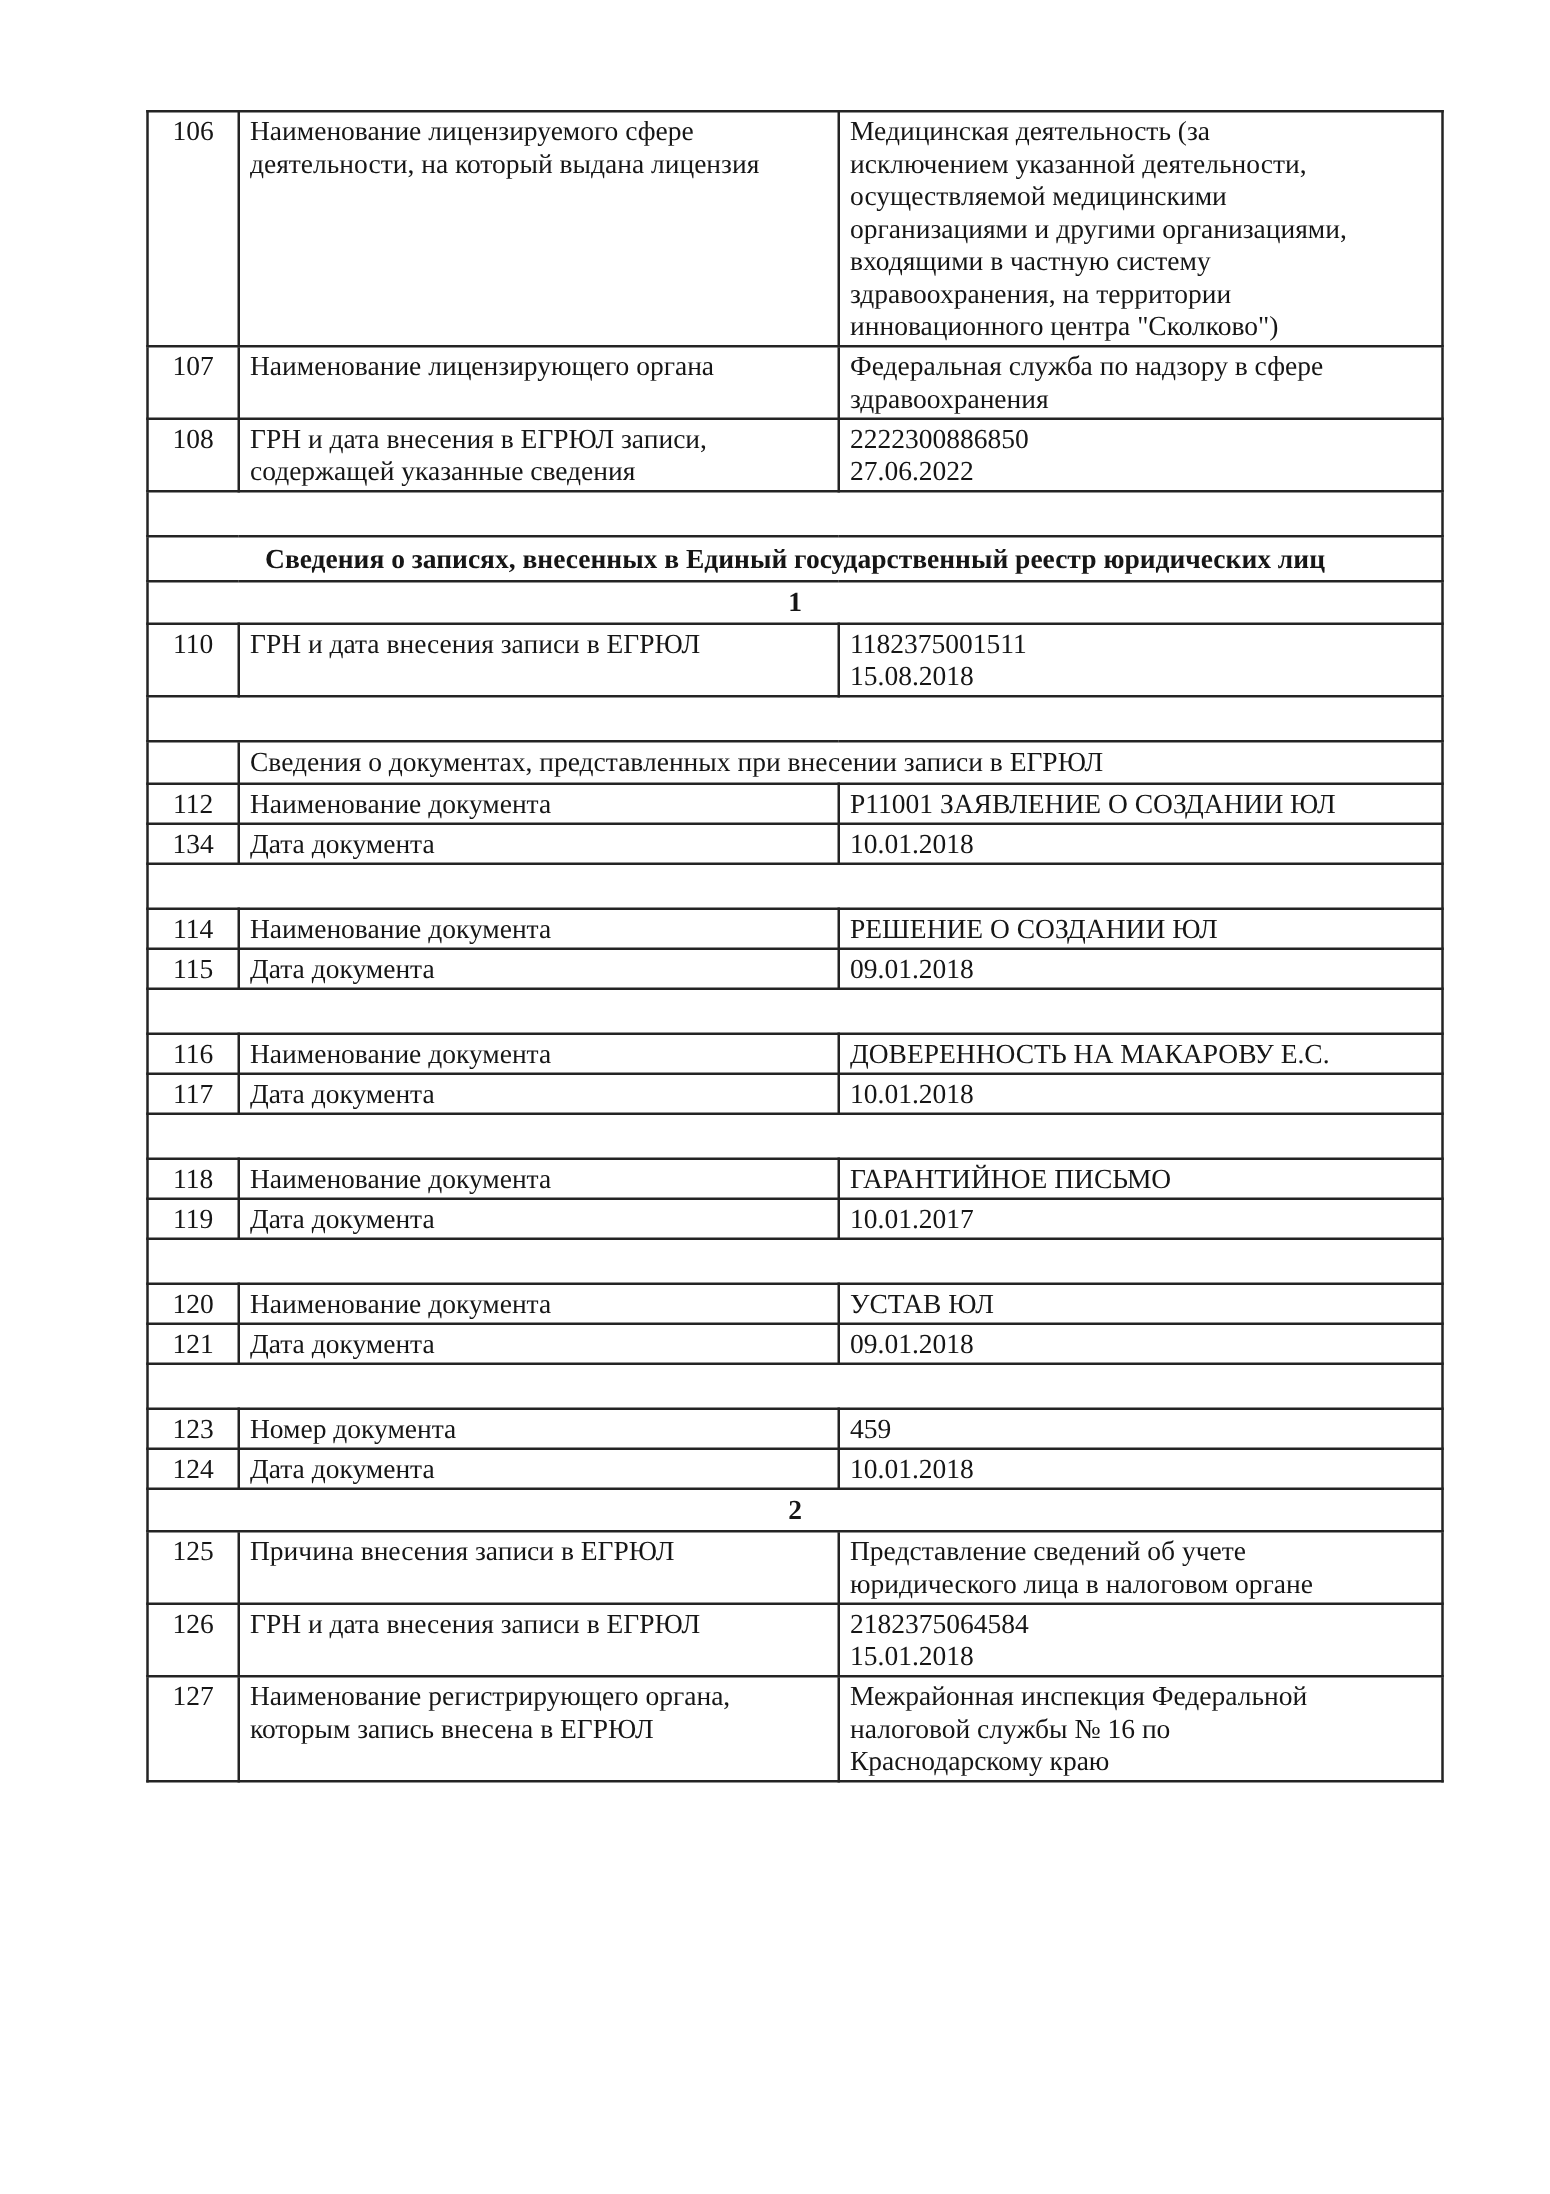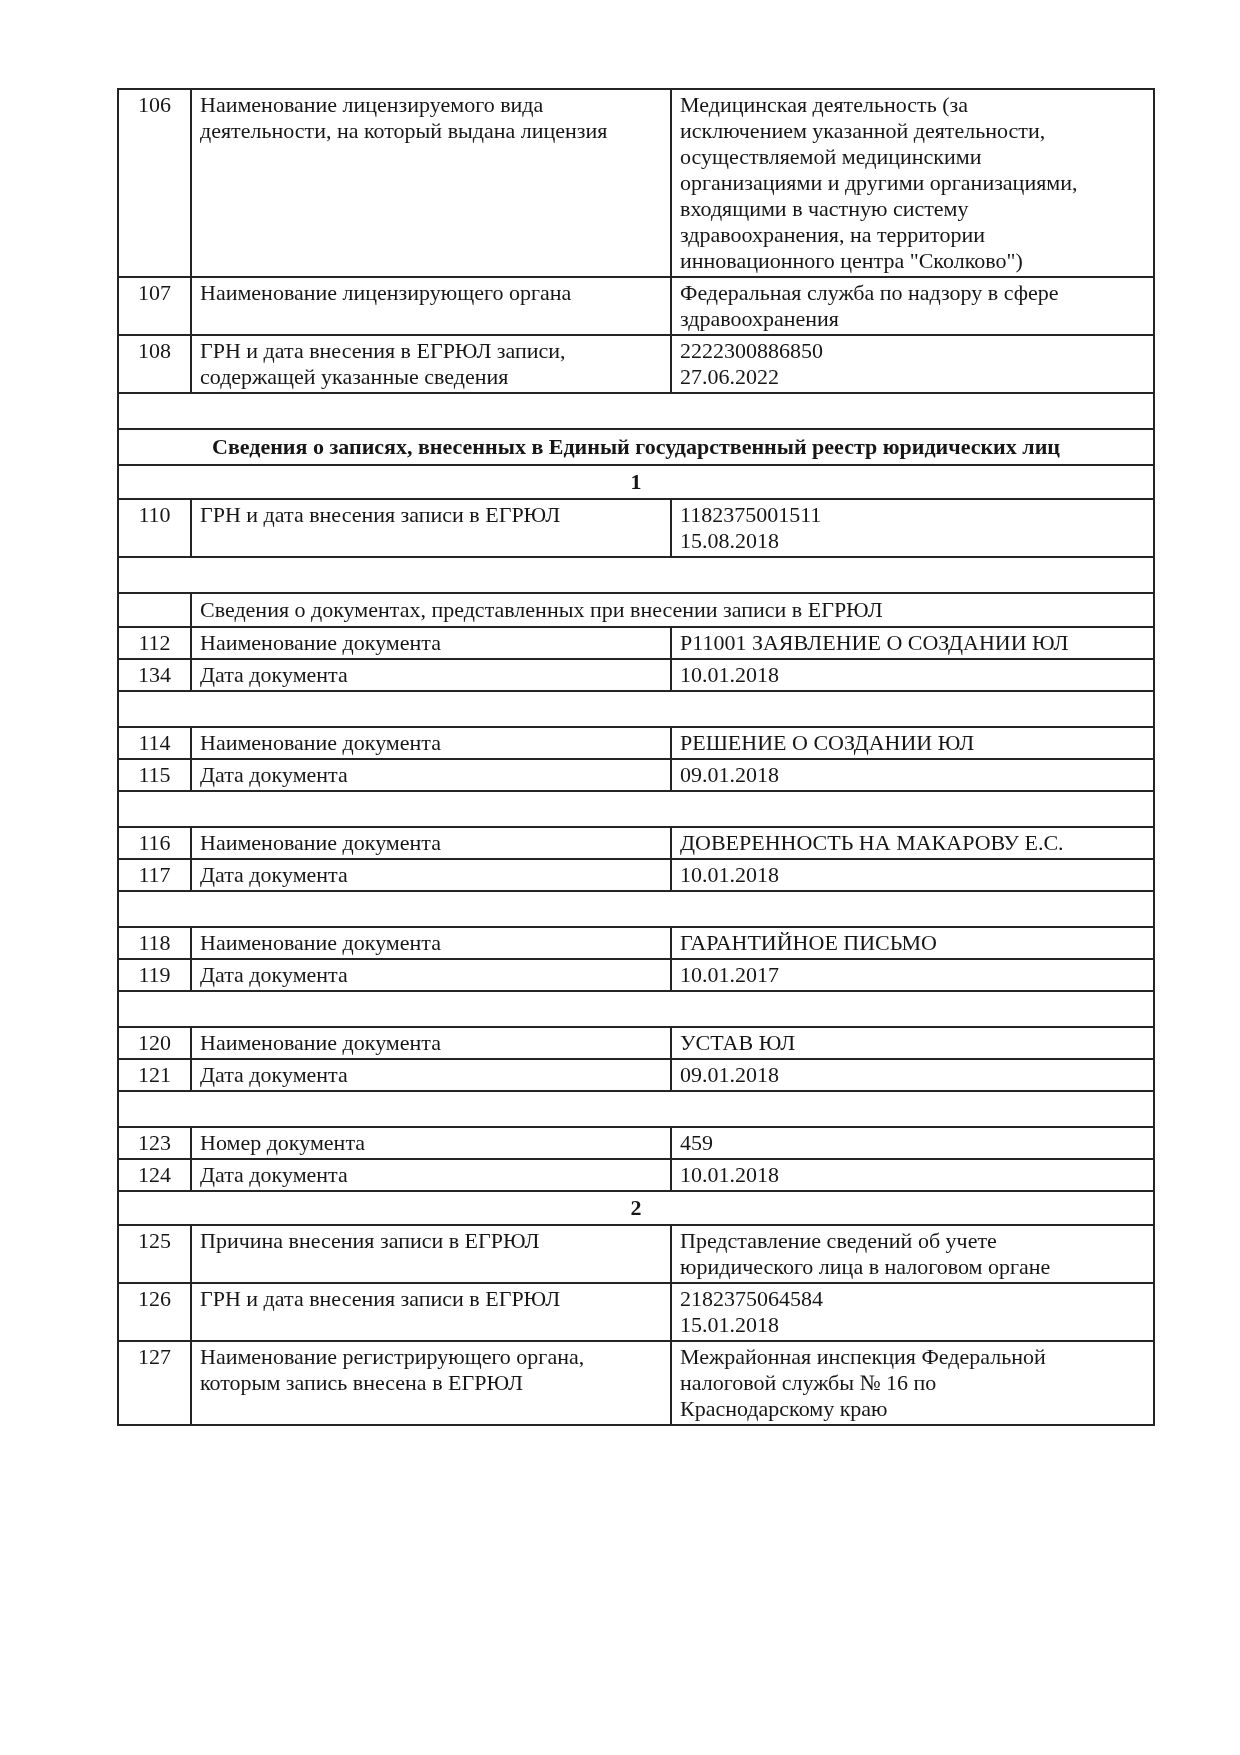--- a/index.html
+++ b/index.html
@@ -78,21 +78,21 @@
 
   <table class="egrul">
     <colgroup>
       <col style="width:73px">
       <col style="width:480px">
       <col style="width:483px">
     </colgroup>
     <tbody>
         <tr class="r-data">
           <td class="c-num">106</td>
-          <td class="c-label">Наименование лицензируемого вида
+          <td class="c-label">Наименование лицензируемого сфере
 деятельности, на который выдана лицензия</td>
           <td class="c-value">Медицинская деятельность (за
 исключением указанной деятельности,
 осуществляемой медицинскими
 организациями и другими организациями,
 входящими в частную систему
 здравоохранения, на территории
 инновационного центра "Сколково")</td>
         </tr>
         <tr class="r-data">

